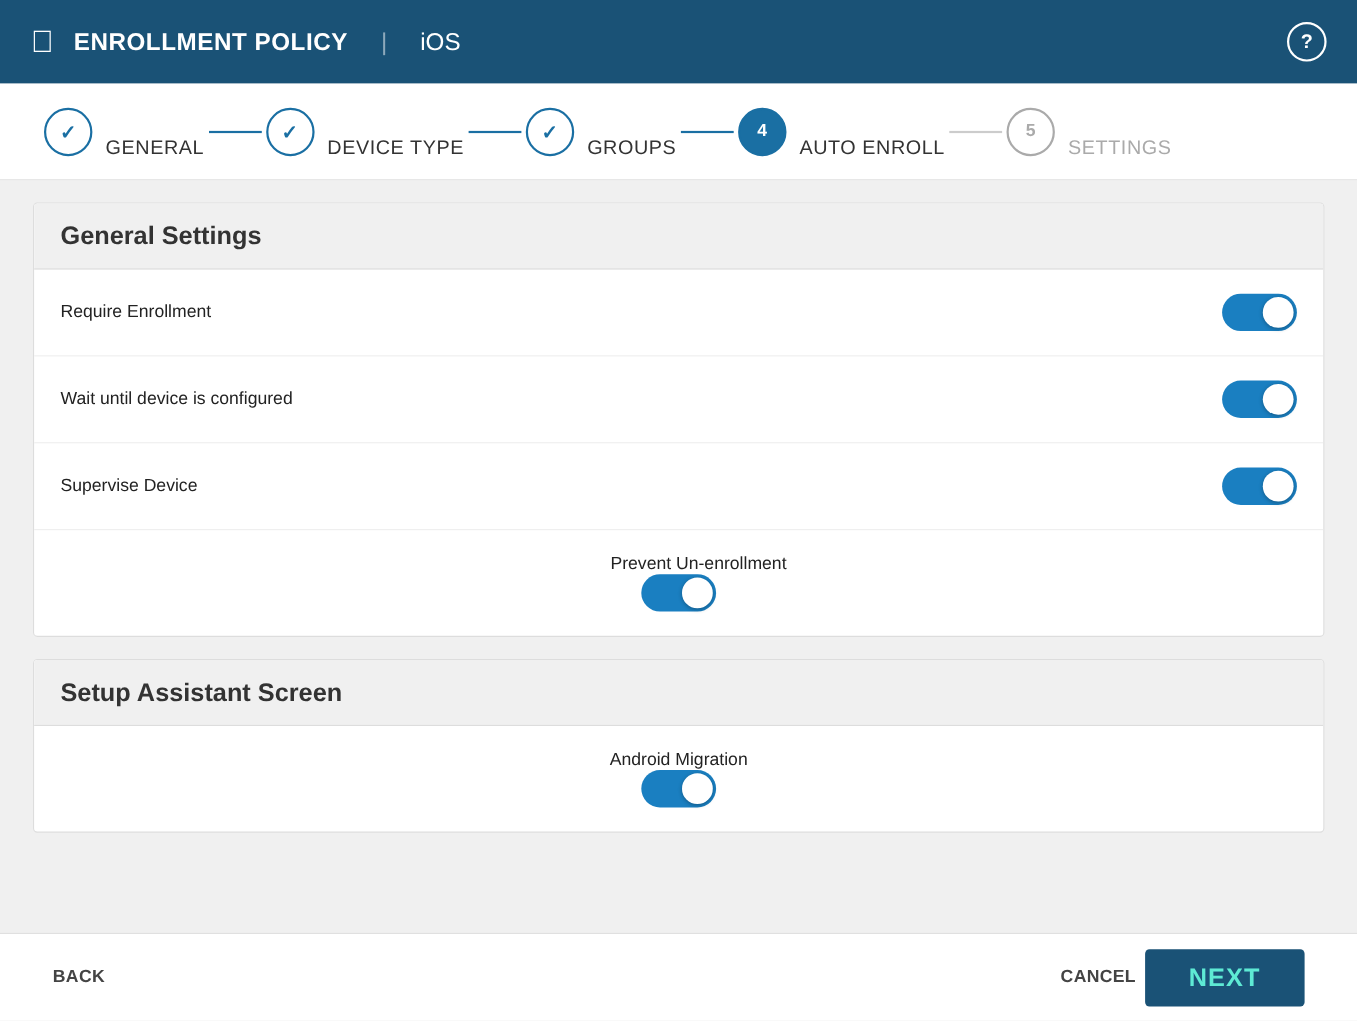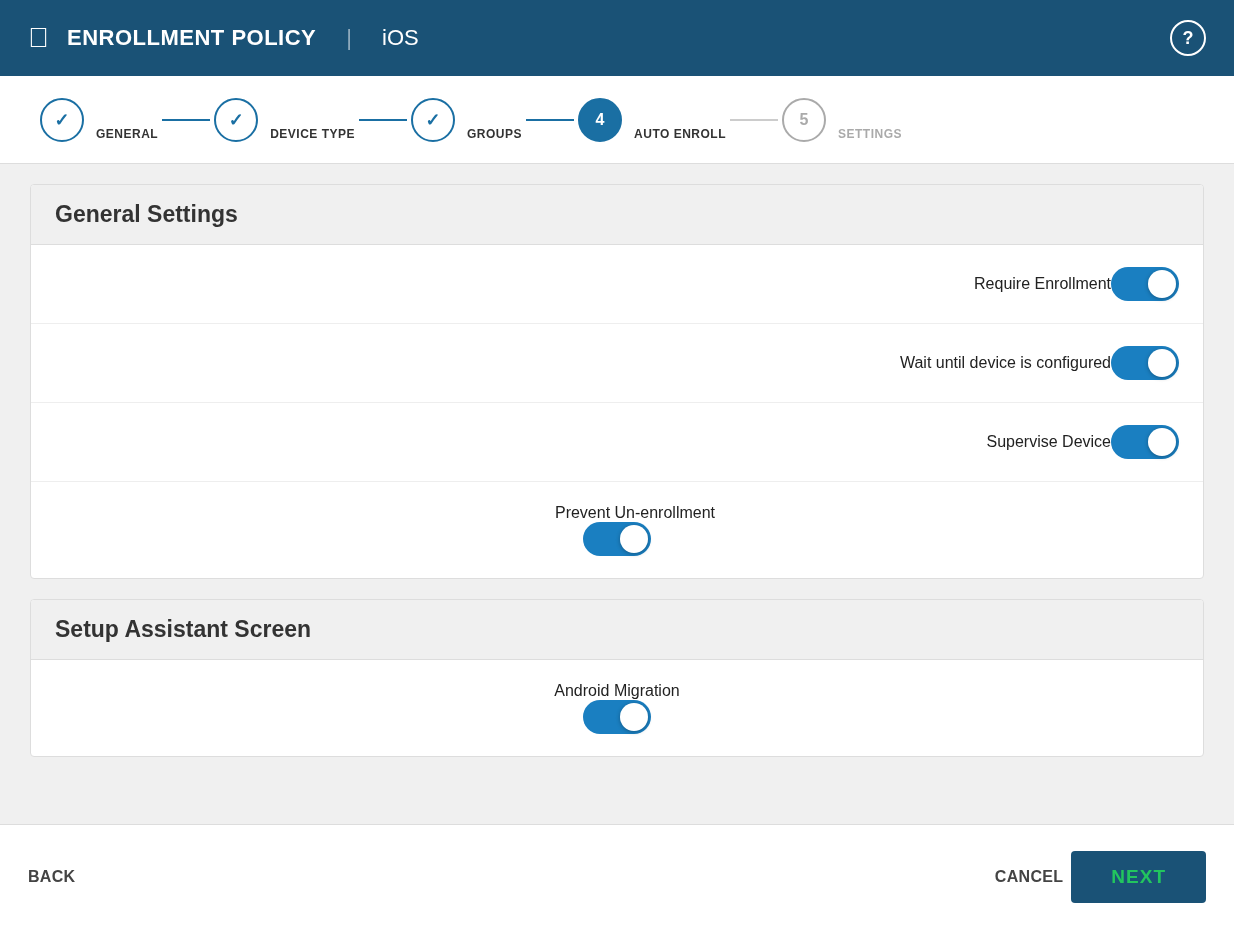--- a/index.html
+++ b/index.html
@@ -98,22 +98,22 @@
     .step-circle.active {
       background: #1a6fa3;
       border-color: #1a6fa3;
       color: white;
     }
     .step-circle.inactive {
       border-color: #aaa;
       color: #aaa;
     }
     .step-label {
-      font-size: 12px;
-      font-weight: 700;
+      font-size: 18px;
+      font-weight: 400;
       letter-spacing: 0.5px;
       color: #333;
       margin-top: 29px;
     }
     .step-label.inactive {
       color: #aaa;
     }
     .step-connector {
       height: 2px;
       width: 48px;
@@ -148,21 +148,21 @@
       background: #f0f0f0;
       padding: 16px 24px;
       font-size: 23px;
       font-weight: 600;
       color: #333;
       border-bottom: 1px solid #ddd;
     }
     .card-row {
       display: flex;
       align-items: center;
-      justify-content: flex-end;
+      justify-content: space-between;
       padding: 22px 24px;
       border-bottom: 1px solid #eee;
     }
     .card-row:last-child {
       border-bottom: none;
       flex-direction: column;
     }
     .card-row-label {
       font-size: 16px;
       color: #222;
@@ -198,22 +198,22 @@
       box-shadow: 0 1px 4px rgba(0,0,0,0.3);
     }
 
     
     .footer {
       background: white;
       border-top: 1px solid #ddd;
       display: flex;
       align-items: center;
       justify-content: space-between;
-      padding: 0 28px;
-      height: 104px;
+      padding: 0 48px;
+      height: 80px;
       flex-shrink: 0;
     }
     .footer-back {
       font-size: 16px;
       font-weight: 600;
       color: #444;
       cursor: pointer;
       letter-spacing: 0.3px;
       background: none;
       border: none;
@@ -227,22 +227,22 @@
       font-size: 16px;
       font-weight: 600;
       color: #444;
       cursor: pointer;
       letter-spacing: 0.3px;
       background: none;
       border: none;
     }
     .footer-next {
       background: #1a5276;
-      color: #22c55e;
-      font-size: 19px;
+      color: #5eead4;
+      font-size: 23px;
       font-weight: 700;
       letter-spacing: 1px;
       border: none;
       border-radius: 4px;
       padding: 0 40px;
       height: 52px;
       cursor: pointer;
     }
 
     

